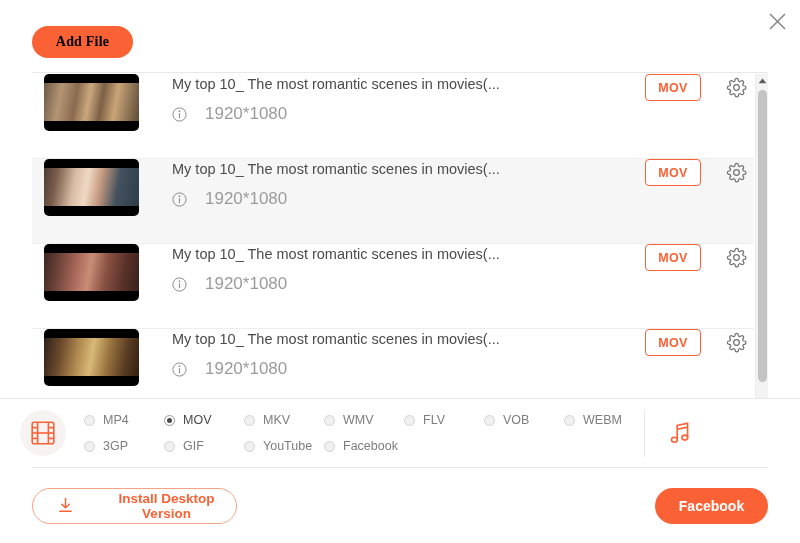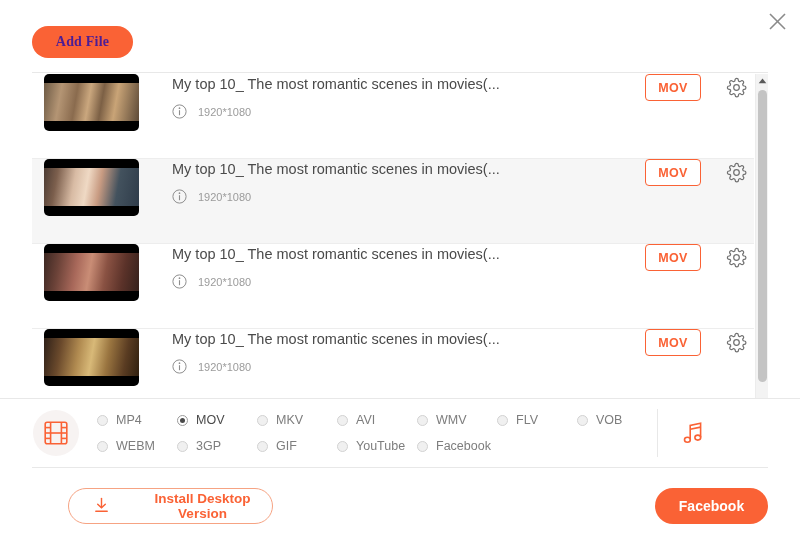--- a/index.html
+++ b/index.html
@@ -39,21 +39,21 @@
     top: 26px;
     left: 32px;
   }
   .add-file-btn {
     display: inline-flex;
     align-items: center;
     justify-content: center;
     width: 101px;
     height: 32px;
     background: #FA6235;
-    color: #4c1d95;
+    color: #000000;
     border: none;
     border-radius: 16px;
     font-family: "Liberation Serif", serif;
     font-weight: bold;
     font-size: 14px;
     letter-spacing: 0.2px;
     cursor: pointer;
   }
 
   
@@ -128,22 +128,22 @@
     text-overflow: ellipsis;
     max-width: 400px;
   }
   .file-sub {
     display: flex;
     align-items: center;
     margin-top: 10px;
   }
   .info-icon { flex: 0 0 auto; display:block; }
   .file-res {
-    margin-left: 11px;
-    font-size: 11px;
+    margin-left: 18px;
+    font-size: 17px;
     color: #9b9b9b;
   }
 
   .row-actions {
     display: flex;
     align-items: center;
     flex: 0 0 auto;
     margin-right: 6px;
   }
   .fmt-badge {
@@ -205,21 +205,21 @@
     position: absolute;
     top: 398px;
     left: 0;
     width: 800px;
     height: 1px;
     background: #e8e8e8;
   }
   .format-bar {
     position: absolute;
     top: 399px;
-    left: 13px;
+    left: 0;
     width: 692px;
     height: 68px;
     display: flex;
     align-items: center;
   }
   .film-icon-wrap {
     width: 46px;
     height: 46px;
     margin-left: 20px;
     border-radius: 50%;
@@ -299,21 +299,20 @@
   
   .bottom-bar {
     position: absolute;
     top: 468px;
     left: 0;
     width: 800px;
     height: 75px;
     display: flex;
     align-items: center;
     background: #ffffff;
-    padding-left: 36px;
   }
   .install-btn {
     margin-left: 32px;
     width: 205px;
     height: 36px;
     border: 1px solid #f6a383;
     border-radius: 18px;
     background: #ffffff;
     color: #FA6235;
     font-size: 13.5px;
@@ -510,24 +509,20 @@
       <div class="fmt-opt selected">
           <span class="radio"></span>
           <span class="fmt-label">MOV</span>
         </div>
       <div class="fmt-opt">
           <span class="radio"></span>
           <span class="fmt-label">MKV</span>
         </div>
       <div class="fmt-opt">
           <span class="radio"></span>
-          <span class="fmt-label">AVI</span>
-        </div>
-      <div class="fmt-opt">
-          <span class="radio"></span>
           <span class="fmt-label">WMV</span>
         </div>
       <div class="fmt-opt">
           <span class="radio"></span>
           <span class="fmt-label">FLV</span>
         </div>
 
       <div class="fmt-opt">
           <span class="radio"></span>
           <span class="fmt-label">VOB</span>

